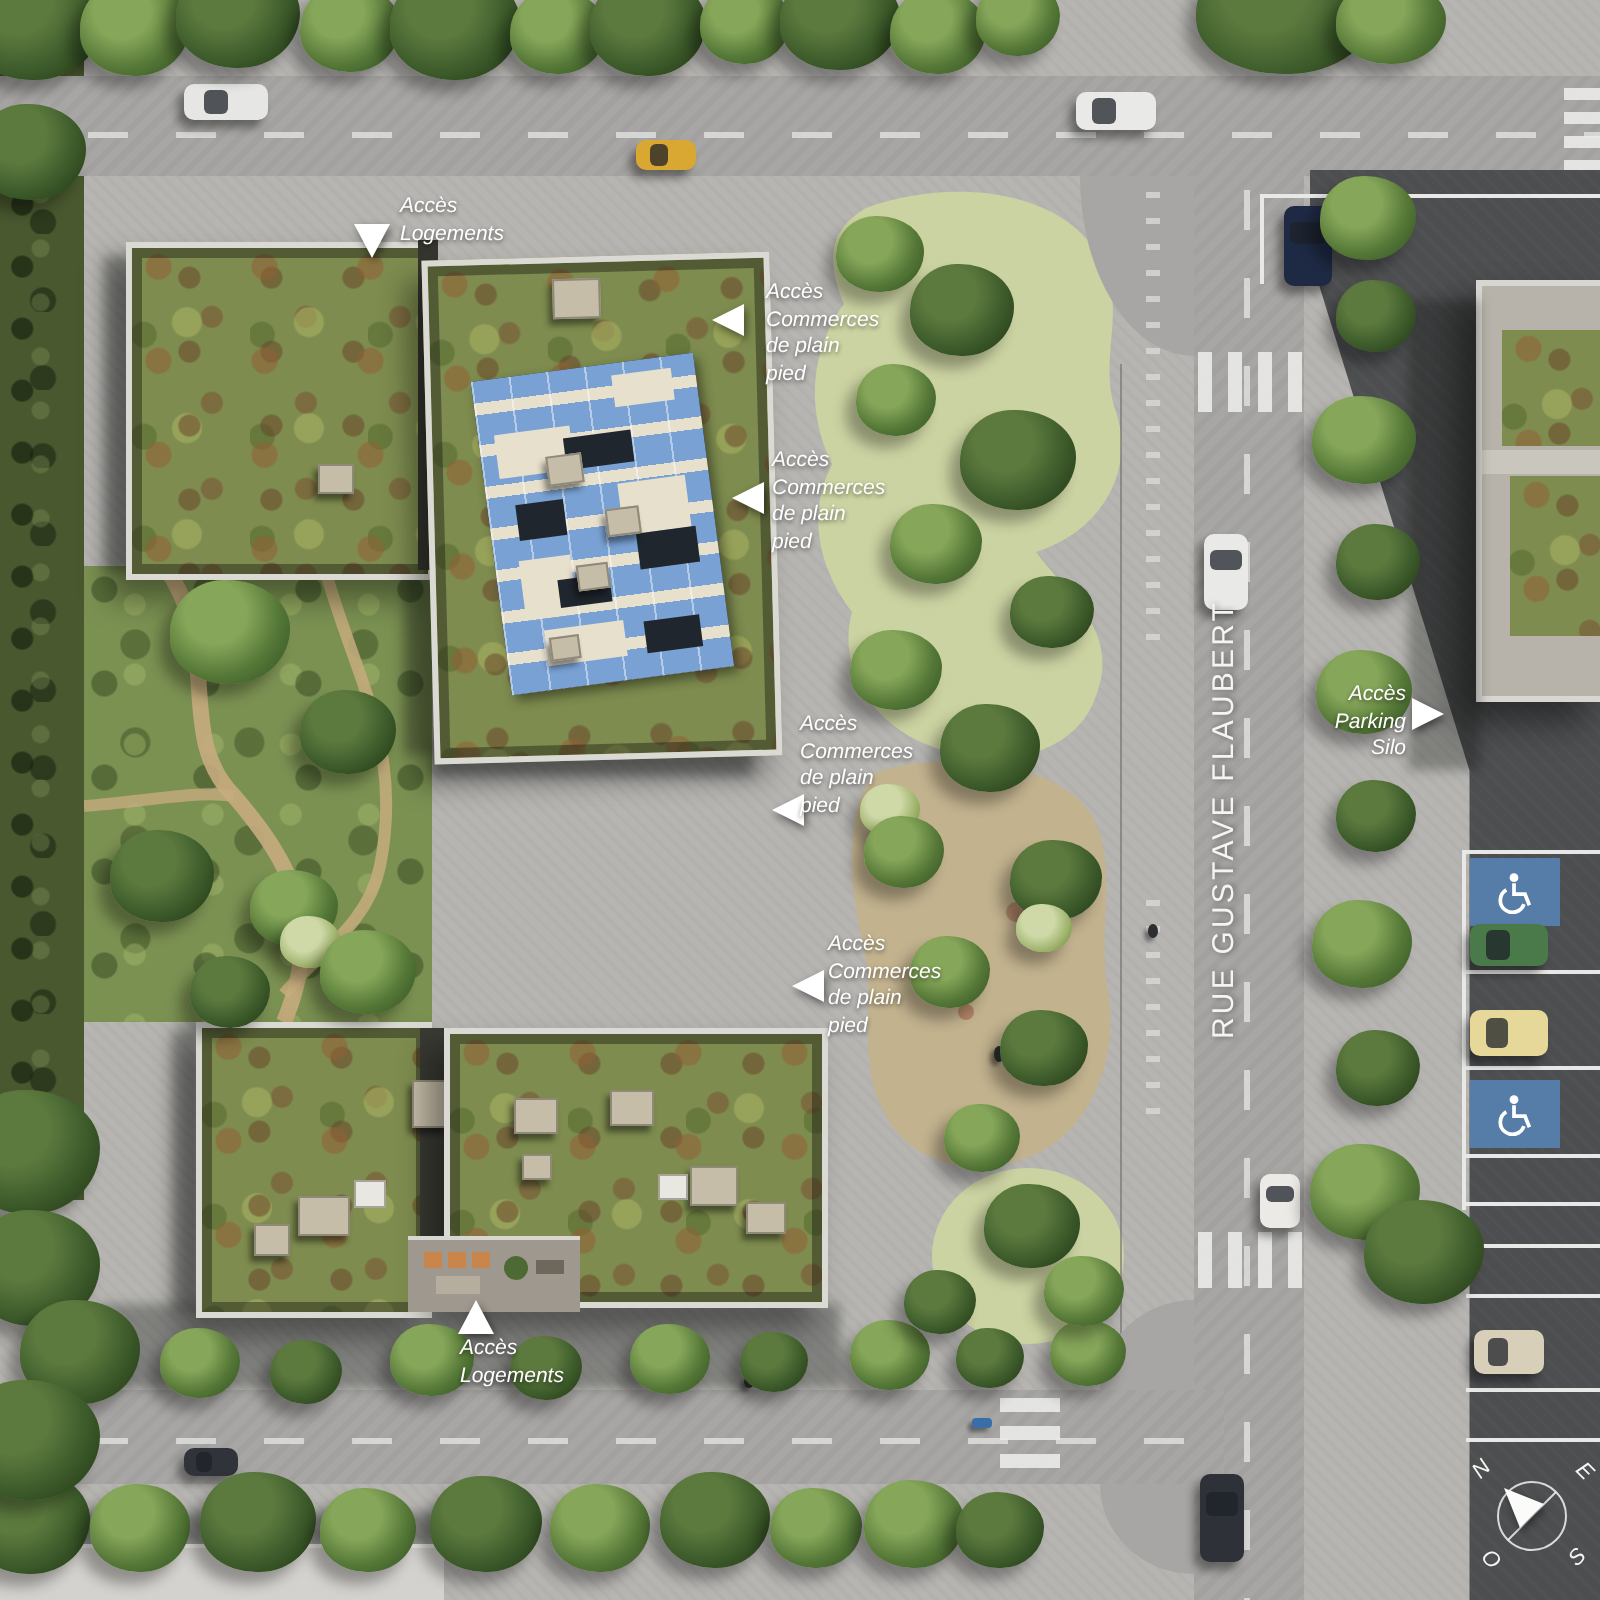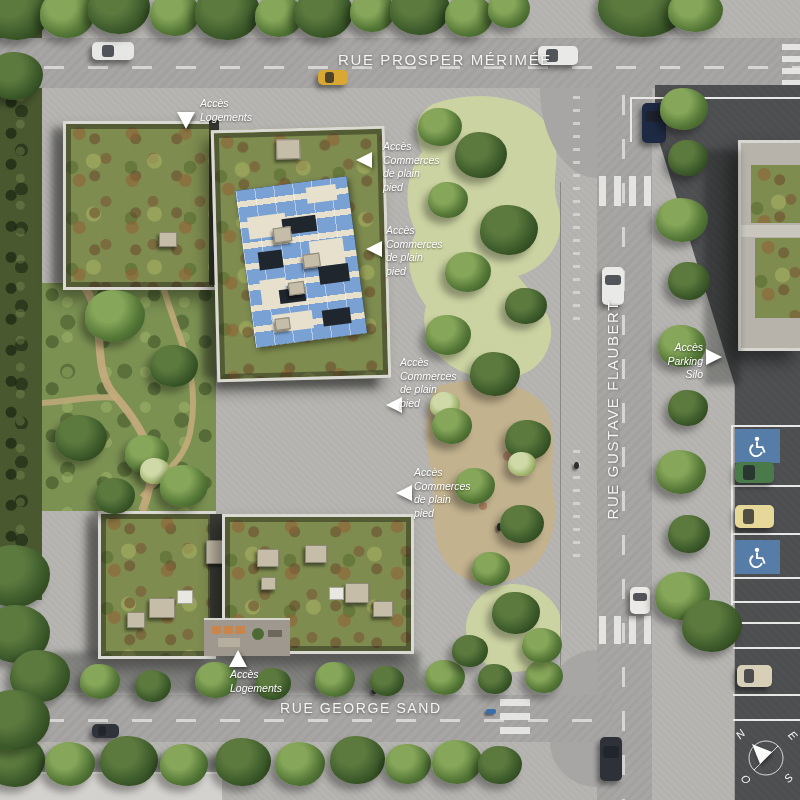--- a/index.html
+++ b/index.html
@@ -317,23 +317,21 @@
   <div class="abs tree" style="left:432px;top:408px;width:40px;height:36px;"></div>
   <div class="abs tree dk" style="left:505px;top:420px;width:46px;height:40px;"></div>
   <div class="abs tree lt" style="left:508px;top:452px;width:28px;height:24px;"></div>
   <div class="abs tree" style="left:455px;top:468px;width:40px;height:36px;"></div>
   <div class="abs tree dk" style="left:500px;top:505px;width:44px;height:38px;"></div>
   <div class="abs tree" style="left:472px;top:552px;width:38px;height:34px;"></div>
   <div class="abs tree dk" style="left:492px;top:592px;width:48px;height:42px;"></div>
   <div class="abs tree" style="left:522px;top:628px;width:40px;height:35px;"></div>
   <div class="abs tree dk" style="left:452px;top:635px;width:36px;height:32px;"></div>
 
-  <div class="abs street" style="left:330px;top:51px;width:230px;">RUE PROSPER MÉRIMÉE</div>
   <div class="abs street" style="left:512px;top:411px;width:200px;transform:rotate(-90deg);">RUE GUSTAVE FLAUBERT</div>
-  <div class="abs street" style="left:280px;top:700px;width:160px;font-size:14px;">RUE GEORGE SAND</div>
 
   <div class="abs arr down" style="left:177px;top:112px;"></div>
   <div class="abs lbl" style="left:200px;top:97px;">Accès
 Logements</div>
 
   <div class="abs arr left" style="left:356px;top:152px;"></div>
   <div class="abs lbl" style="left:383px;top:140px;">Accès
 Commerces
 de plain
 pied</div>

